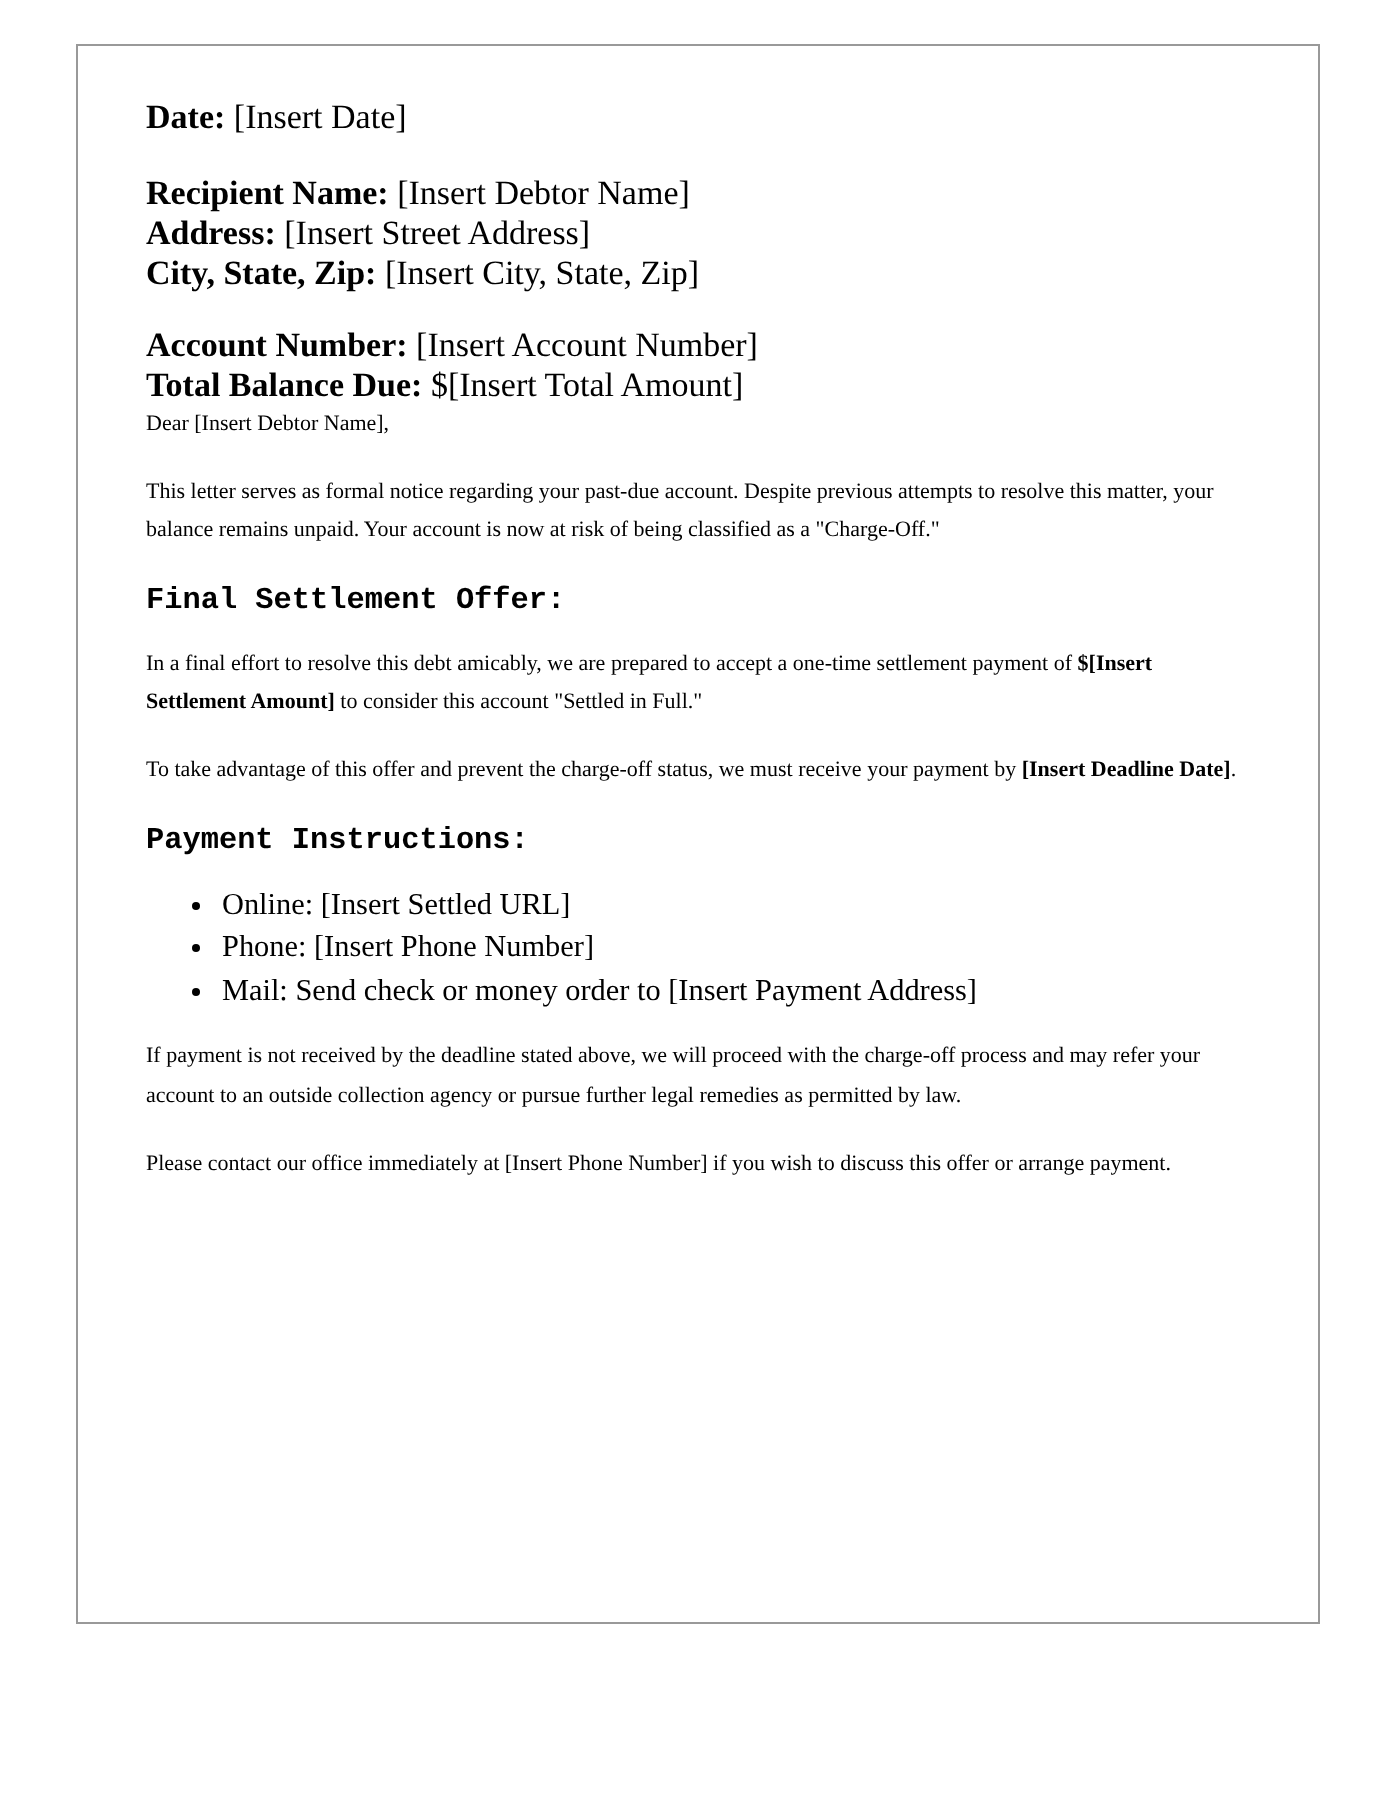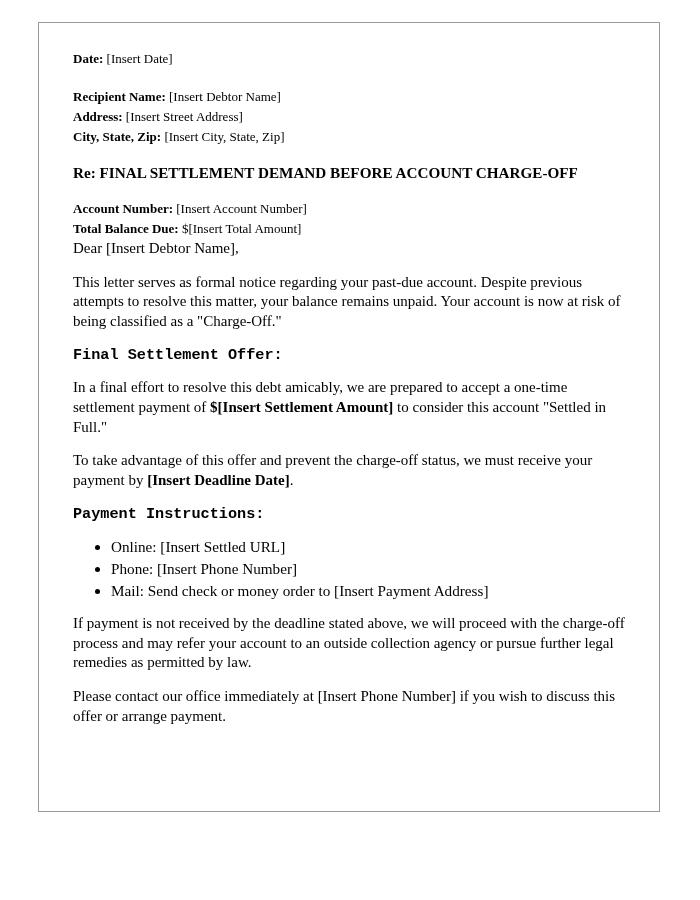--- a/index.html
+++ b/index.html
@@ -22,26 +22,26 @@
     border: 1px solid #999999;
     box-sizing: border-box;
     overflow: hidden;
     background: #ffffff;
   }
   .content {
     padding: 26px 34px 0 34px;
     box-sizing: border-box;
   }
   .line {
-    font-size: 13px;
+    font-size: 17px;
     line-height: 20px;
     margin: 0;
   }
   .para {
-    font-size: 15px;
+    font-size: 11px;
     line-height: 19.6px;
     margin: 0 0 14px 0;
     text-align: left;
   }
   b, .bold {
     font-weight: bold;
   }
   .heading {
     font-size: 15.2px;
     line-height: 20px;
@@ -86,21 +86,20 @@
     <div class="date-block">
       <p class="line"><b>Date:</b> <span>[Insert Date]</span></p>
     </div>
 
     <div class="addr-block">
       <p class="line"><b>Recipient Name:</b> <span>[Insert Debtor Name]</span></p>
       <p class="line"><b>Address:</b> <span>[Insert Street Address]</span></p>
       <p class="line"><b>City, State, Zip:</b> <span>[Insert City, State, Zip]</span></p>
     </div>
 
-    <p class="re-line">Re: FINAL SETTLEMENT DEMAND BEFORE ACCOUNT CHARGE-OFF</p>
 
     <div class="acct-block">
       <p class="line"><b>Account Number:</b> <span>[Insert Account Number]</span></p>
       <p class="line"><b>Total Balance Due:</b> <span>$[Insert Total Amount]</span></p>
     </div>
 
     <p class="para salutation">Dear [Insert Debtor Name],</p>
 
     <p class="para">This letter serves as formal notice regarding your past-due account. Despite previous attempts to resolve this matter, your balance remains unpaid. Your account is now at risk of being classified as a "Charge-Off."</p>
 

